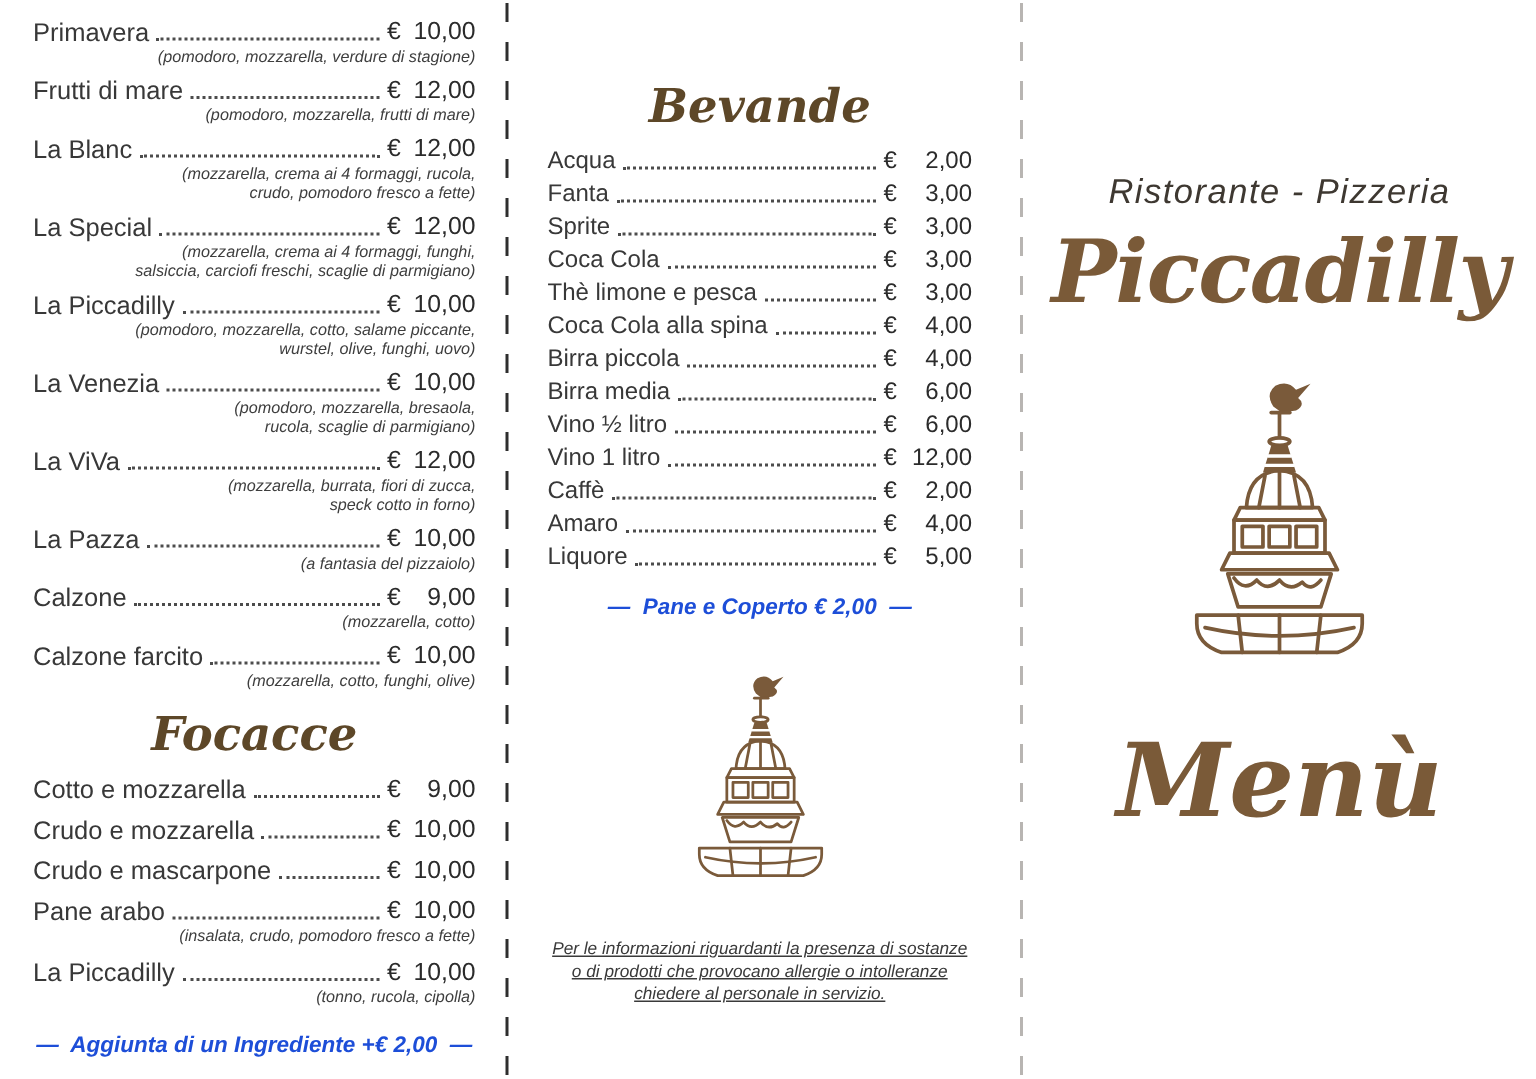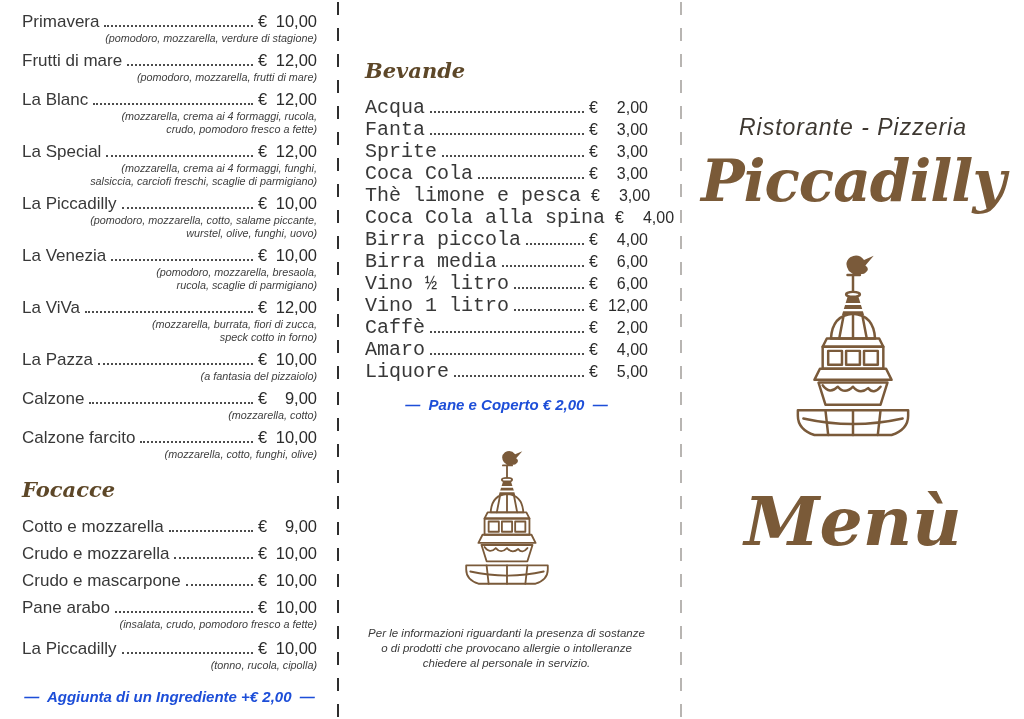--- a/index.html
+++ b/index.html
@@ -27,43 +27,43 @@
   .row .leader { flex:1 1 auto; border-bottom:2px dotted #4c4c4c; margin:0 5px 4px 5px; }
   .row .cur { flex:0 0 15px; font-size:16.5px; line-height:19px; color:#2b2b2b; }
   .row .amt { flex:0 0 44px; text-align:right; font-size:16.5px; line-height:19px; color:#2b2b2b; }
   .desc {
     font-style:italic; font-size:10.8px; line-height:13px; color:#3e3e3e;
     white-space:pre-line; margin-top:1px;text-align:right;
   }
 
   .focacce-list .item { margin-bottom:8px; }
   .drinks-list .item { margin-bottom:6px; }
-  .drinks-list .row .name { font-size:20px; line-height:16px;font-family:Liberation Mono, monospace; }
+  .drinks-list .row .name { font-size:16px; line-height:16px; }
   .drinks-list .row .cur, .drinks-list .row .amt { font-size:16px; line-height:16px; }
   .drinks-list .row .leader { margin-bottom:3px; }
 
   
   .script {
     font-family:"DejaVu Serif", serif; font-style:italic; font-weight:bold;
     color:#5d4728;
   }
-  .section-title { font-size:21px; line-height:34px; text-align:left; }
+  .section-title { font-size:31px; line-height:34px; text-align:center; }
   .left-section-title { margin:12px 0 10px 0; }
   .mid-section-title  { margin:0 0 12px 0; }
 
   .note {
     font-style:italic; font-weight:bold; font-size:15px; color:#1d4ed8;
     text-align:center; white-space:pre;
   }
   .ingredient-note { margin-top:16px; }
   .cover-note { margin-top:16px; }
 
   .disclaimer {
     font-style:italic; font-size:11.5px; line-height:15px; color:#3a3a3a;
-    text-align:center; white-space:pre-line; margin-top:34px;
+    text-align:center; white-space:pre-line; margin-top:34px;text-decoration:underline;
   }
 
   .brand-type { font-style:italic; font-size:23px; color:#3e3831; letter-spacing:1px; }
   .brand-name { font-size:58px; line-height:76px; color:#7a5a38; margin-top:2px; letter-spacing:-1px; }
   .menu-label { font-size:68px; line-height:66px; color:#7a5a38; margin-top:42px; }
 
   .fountain-mid   { display:block; margin:36px auto 0 auto; }
   .fountain-right { display:block; margin:34px auto 0 auto; }
 
   .svg-defs { position:absolute; width:0; height:0; overflow:hidden; }

